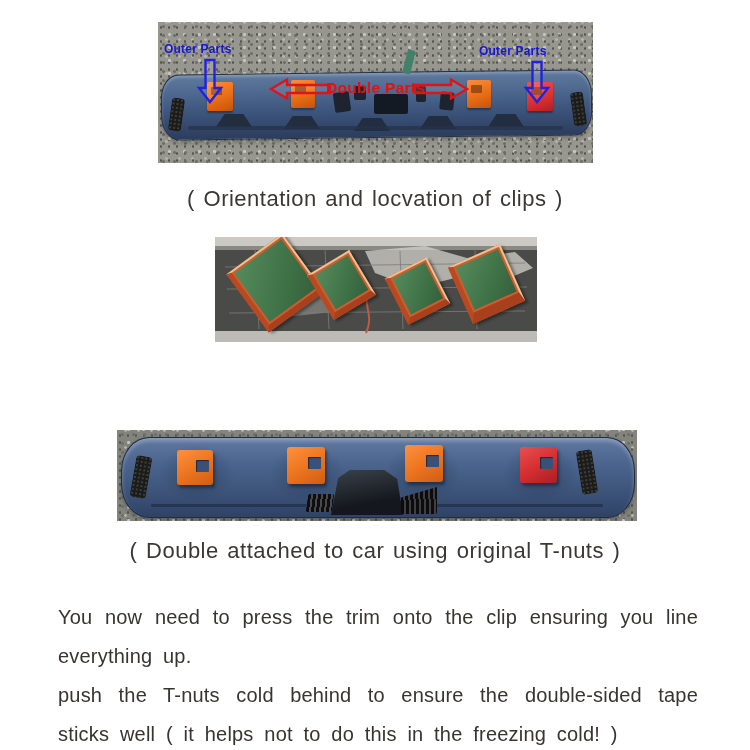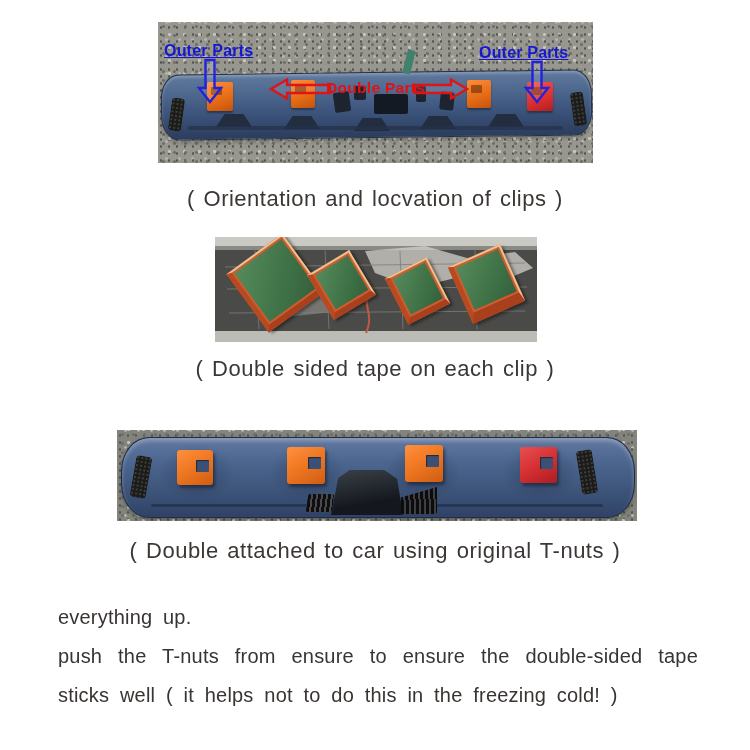--- a/index.html
+++ b/index.html
@@ -30,21 +30,21 @@
     background-image:radial-gradient(circle,#3d3d3a 0 1px,transparent 1.4px);background-size:4px 4px;}
   .sclip{position:absolute;border-radius:2px;box-shadow:0 2px 2px rgba(0,0,0,.35);
     background:linear-gradient(160deg,#ff8c3a,#e56a14 60%,#c2540e);}
   .sclip.red{background:linear-gradient(160deg,#f25252,#d92f2f 60%,#b01f22);}
   .sclip .slot{position:absolute;left:4px;top:5px;width:11px;height:8px;background:rgba(90,40,5,.55);border-radius:1px;}
   .mech{position:absolute;background:#1d2430;border-radius:2px;}
   .bump{position:absolute;background:#222d40;clip-path:polygon(0 100%,100% 100%,76% 0,24% 0);}
   .ridge{position:absolute;background:#24324a;opacity:.7;border-radius:2px;}
   .wire{position:absolute;background:#41806b;border-radius:2px;}
   .annot{position:absolute;font-weight:bold;white-space:nowrap;}
-  .annot.blue{color:#1616d6;font-size:16px;letter-spacing:.2px;text-decoration:underline;}
+  .annot.blue{color:#1616d6;font-size:12px;letter-spacing:.2px;}
   .annot.red{color:#e21212;font-size:15.5px;letter-spacing:.3px;text-align:center;}
   .overlay{position:absolute;left:0;top:0;}
 
   
   #photo2{left:215px;top:237px;width:322px;height:105px;background:#4a4a48;}
   .strip{position:absolute;left:0;width:322px;}
   .strip.top{top:0;height:9px;background:#cbc9c3;}
   .strip.top2{top:9px;height:4px;background:#8a8a85;}
   .strip.bot{bottom:0;height:11px;background:#bdbbb5;}
   .tclip{position:absolute;background:#cf5c2e;
@@ -146,21 +146,20 @@
         <div class="tape"></div>
       </div>
     <div class="tclip" style="left:179px;top:28px;width:40px;height:44px;transform:rotate(-27deg);">
         <div class="tape"></div>
       </div>
     <div class="tclip" style="left:243px;top:16px;width:50px;height:50px;transform:rotate(-24deg);border-bottom-width:10px;">
         <div class="tape"></div>
       </div>
   </div>
 
-  <div class="caption" style="top:356px;">( Double sided tape on each clip )</div>
 
   <div id="photo3" class="photo asphalt dark">
     <div class="trim3"></div>
 
     <div class="recess" style="left:42px;top:14px;width:76px;height:58px;"></div>
     <div class="recess" style="left:152px;top:14px;width:76px;height:58px;"></div>
     <div class="recess" style="left:268px;top:14px;width:76px;height:58px;"></div>
     <div class="recess" style="left:385px;top:14px;width:76px;height:58px;"></div>
 
     <div class="pad" style="left:16px;top:26px;width:16px;height:42px;transform:rotate(10deg);"></div>
@@ -181,18 +180,19 @@
 
     <div class="seam" style="left:34px;top:74px;width:452px;height:3px;"></div>
     <div class="ribs" style="left:190px;top:64px;width:26px;height:18px;transform:skewX(-8deg);background:repeating-linear-gradient(90deg,#0e0e10 0 3px,#4a4a4c 3px 5px);"></div>
     <div class="housing" style="left:214px;top:40px;width:72px;height:45px;"></div>
     <div class="ribs" style="left:284px;top:54px;width:36px;height:30px;background:repeating-linear-gradient(88deg,#0c0c0e 0 3px,#3f3f41 3px 5px);clip-path:polygon(0 100%,100% 100%,100% 10%,0 45%);"></div>
   </div>
 
   <div class="caption" style="top:538px;">( Double attached to car using original T-nuts )</div>
 
   <div class="bodytext">
+    <div class="jline">You now need to press the trim onto the clip ensuring you line</div>
     <div>everything up.</div>
-    <div class="jline">push the T-nuts from ensure to ensure the double-sided tape</div>
+    <div class="jline">push the T-nuts cold behind to ensure the double-sided tape</div>
     <div>sticks well ( it helps not to do this in the freezing cold! )</div>
   </div>
 
 </div>
 
 </body></html>

